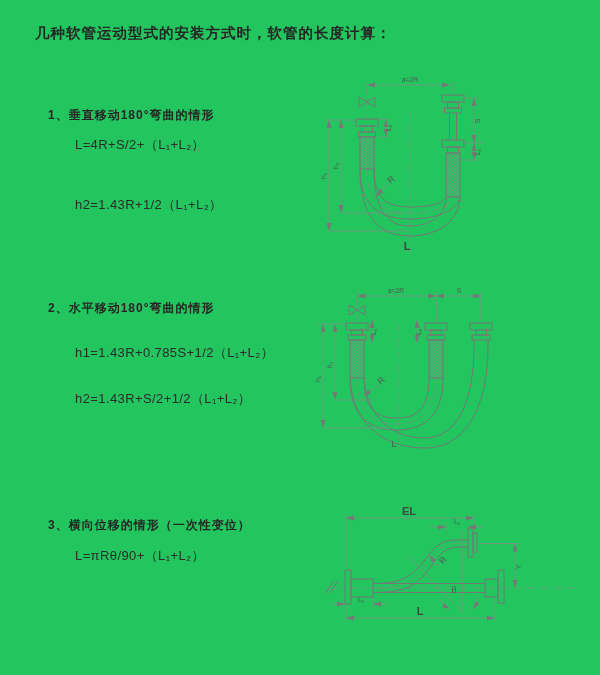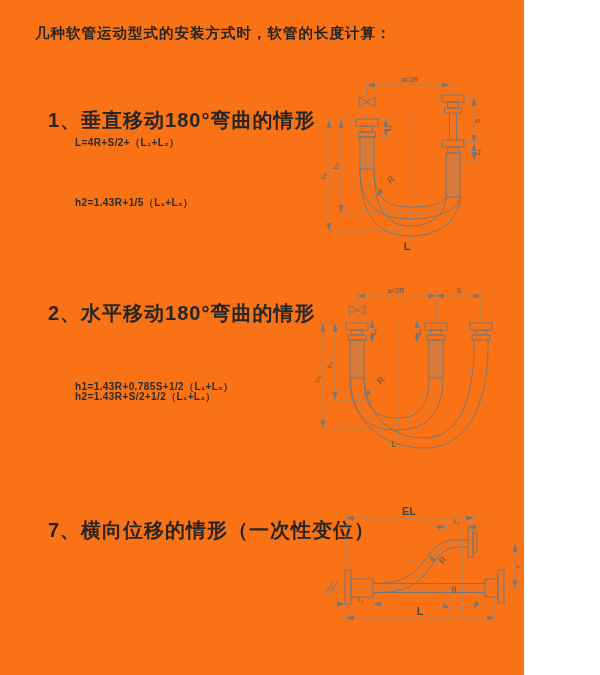--- a/index.html
+++ b/index.html
@@ -1,40 +1,40 @@
 <!DOCTYPE html>
 <html><head>
 <meta charset="utf-8">
 <style>
   html,body{margin:0;padding:0;background:#ffffff;}
-  #page{position:relative;width:524px;height:675px;background:#f97316;overflow:hidden;
+  #page{position:relative;width:600px;height:675px;background:#22c55e;overflow:hidden;
         font-family:"Liberation Sans","DejaVu Sans",sans-serif;}
   .title{position:absolute;left:35px;top:24px;font-size:14.5px;font-weight:bold;
          color:#262626;letter-spacing:1px;white-space:nowrap;}
-  .sec-heading{position:absolute;left:48px;font-size:20px;font-weight:bold;
+  .sec-heading{position:absolute;left:48px;font-size:12px;font-weight:bold;
          color:#262626;letter-spacing:1px;white-space:nowrap;}
-  .formula{position:absolute;left:75px;font-size:10px;font-weight:bold;
+  .formula{position:absolute;left:75px;font-size:13px;font-weight:normal;
          color:#2c2c2c;letter-spacing:0.4px;white-space:nowrap;}
   .diagram{position:absolute;}
   .diagram svg{display:block;}
   text{font-family:"Liberation Sans","DejaVu Sans",sans-serif;fill:#555;}
   .dim-t{font-size:6.8px;}
   .big-t{font-size:11px;fill:#444;font-weight:bold;}
   .mid-t{font-size:9px;fill:#555;}
 </style>
 </head>
 <body>
 
 <div id="page">
 
   <div class="title">几种软管运动型式的安装方式时，软管的长度计算：</div>
 
   <div class="sec-heading" style="top:107px">1、垂直移动180°弯曲的情形</div>
   <div class="formula" style="top:136px">L=4R+S/2+（L₁+L₂）</div>
-  <div class="formula" style="top:196px">h2=1.43R+1/5（L₁+L₂）</div>
+  <div class="formula" style="top:196px">h2=1.43R+1/2（L₁+L₂）</div>
 
   <div class="diagram" style="left:310px;top:70px">
     <svg width="280" height="190" viewBox="0 0 280 190">
       <defs>
         <pattern id="hatch1" width="3.2" height="3.2" patternUnits="userSpaceOnUse">
           <path d="M0,3.2 L3.2,0 M0,0 L3.2,3.2" stroke="#8a8a8a" stroke-width="0.5"></path>
         </pattern>
         <marker id="arw1" markerWidth="9" markerHeight="6" refX="8" refY="2.5" orient="auto-start-reverse" markerUnits="userSpaceOnUse">
           <path d="M0,0 L8,2.5 L0,5 Z" fill="#777"></path>
         </marker>
@@ -84,21 +84,21 @@
       <text class="dim-t" transform="rotate(-90 170 51)" x="170" y="51" text-anchor="middle">S</text>
       <text class="dim-t" transform="rotate(-90 170 82)" x="170" y="82" text-anchor="middle">L₁</text>
       <text class="dim-t" transform="rotate(-90 28 96)" x="28" y="96" text-anchor="middle">h₂</text>
       <text class="dim-t" transform="rotate(-90 16 106)" x="16" y="106" text-anchor="middle">h₁</text>
       <text class="mid-t" transform="rotate(-40 83 112)" x="83" y="112" text-anchor="middle">R</text>
       <text class="big-t" x="97" y="180" text-anchor="middle">L</text>
     </svg>
   </div>
 
   <div class="sec-heading" style="top:300px">2、水平移动180°弯曲的情形</div>
-  <div class="formula" style="top:380px">h1=1.43R+0.785S+1/2（L₁+L₂）</div>
+  <div class="formula" style="top:344px">h1=1.43R+0.785S+1/2（L₁+L₂）</div>
   <div class="formula" style="top:390px">h2=1.43R+S/2+1/2（L₁+L₂）</div>
 
   <div class="diagram" style="left:305px;top:280px">
     <svg width="290" height="180" viewBox="0 0 290 180">
       <defs>
         <pattern id="hatch2" width="3.2" height="3.2" patternUnits="userSpaceOnUse">
           <path d="M0,3.2 L3.2,0 M0,0 L3.2,3.2" stroke="#8a8a8a" stroke-width="0.5"></path>
         </pattern>
         <marker id="arw2" markerWidth="9" markerHeight="6" refX="8" refY="2.5" orient="auto-start-reverse" markerUnits="userSpaceOnUse">
           <path d="M0,0 L8,2.5 L0,5 Z" fill="#777"></path>
@@ -143,21 +143,22 @@
       <text class="dim-t" x="154" y="13" text-anchor="middle">S</text>
       <text class="dim-t" transform="rotate(-90 71 52)" x="71" y="52" text-anchor="middle">L₁</text>
       <text class="dim-t" transform="rotate(-90 116 52)" x="116" y="52" text-anchor="middle">L₁</text>
       <text class="dim-t" transform="rotate(-90 27 85)" x="27" y="85" text-anchor="middle">h₂</text>
       <text class="dim-t" transform="rotate(-90 15 99)" x="15" y="99" text-anchor="middle">h₁</text>
       <text class="mid-t" transform="rotate(-40 78 103)" x="78" y="103" text-anchor="middle">R</text>
       <text class="mid-t" x="89" y="167" text-anchor="middle">L</text>
     </svg>
   </div>
 
-  <div class="sec-heading" style="top:517px">7、横向位移的情形（一次性变位）</div>
+  <div class="sec-heading" style="top:517px">3、横向位移的情形（一次性变位）</div>
+  <div class="formula" style="top:547px">L=πRθ/90+（L₁+L₂）</div>
 
   <div class="diagram" style="left:317px;top:500px">
     <svg width="300" height="160" viewBox="0 0 300 160">
       <defs>
         <marker id="arw3" markerWidth="9" markerHeight="6" refX="8" refY="2.5" orient="auto-start-reverse" markerUnits="userSpaceOnUse">
           <path d="M0,0 L8,2.5 L0,5 Z" fill="#777"></path>
         </marker>
       </defs>
       <g stroke="#8a8a8a" stroke-width="0.7" fill="none" stroke-dasharray="7 2.5 1.5 2.5">
         <path d="M8,88 H258"></path>

